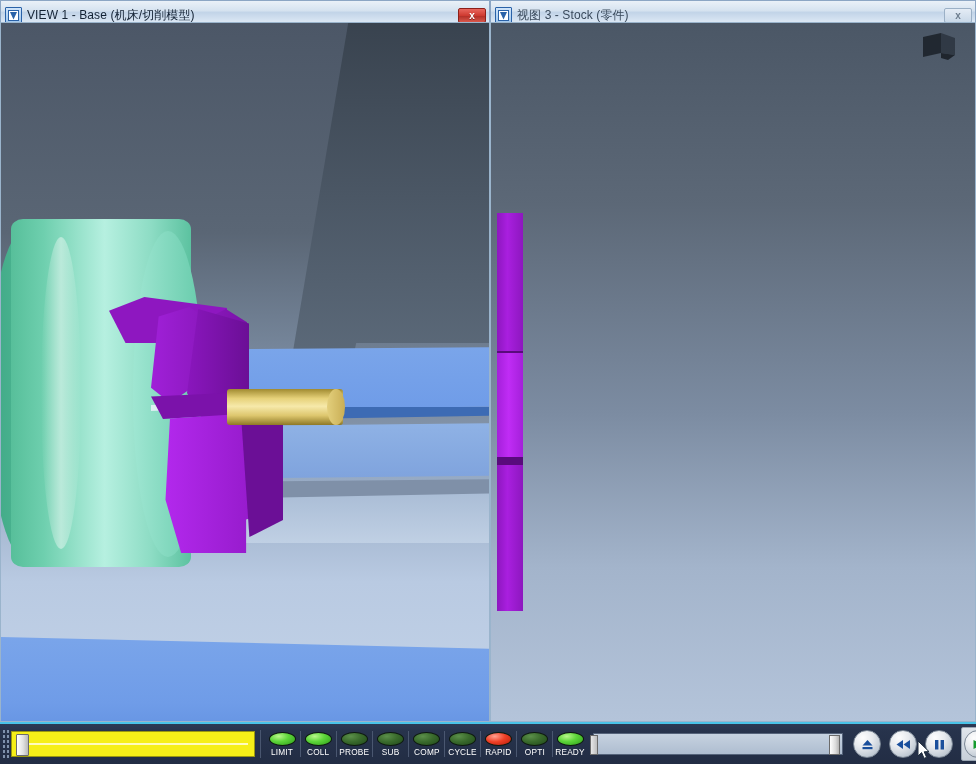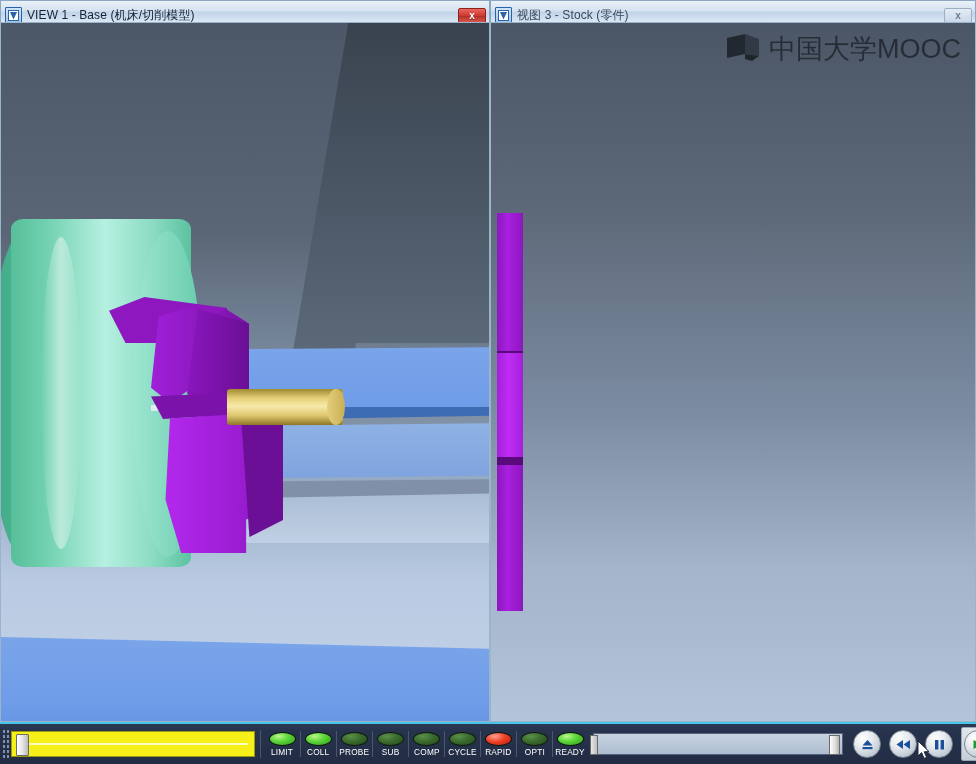--- a/index.html
+++ b/index.html
@@ -479,21 +479,20 @@
     <div class="scene-right">
 
       <div class="mooc">
         <span>
           <svg width="40" height="30" viewBox="0 0 40 30">
             <polygon points="2,6 20,2 20,22 2,26" fill="#11161c"></polygon>
             <polygon points="20,2 34,7 34,24 20,22" fill="#262e38"></polygon>
             <polygon points="20,22 34,24 27,29 20,27" fill="#0d1116"></polygon>
           </svg>
         </span>
-        <span class="mooc-text">中国大学MOOC</span>
       </div>
 
       <div class="jaw-strip"></div>
       <div class="jaw-notch" style="top:328px"></div>
       <div class="jaw-strip-bright"></div>
       <div class="jaw-notch" style="top:434px"></div>
 
     </div>
   </div>
 

